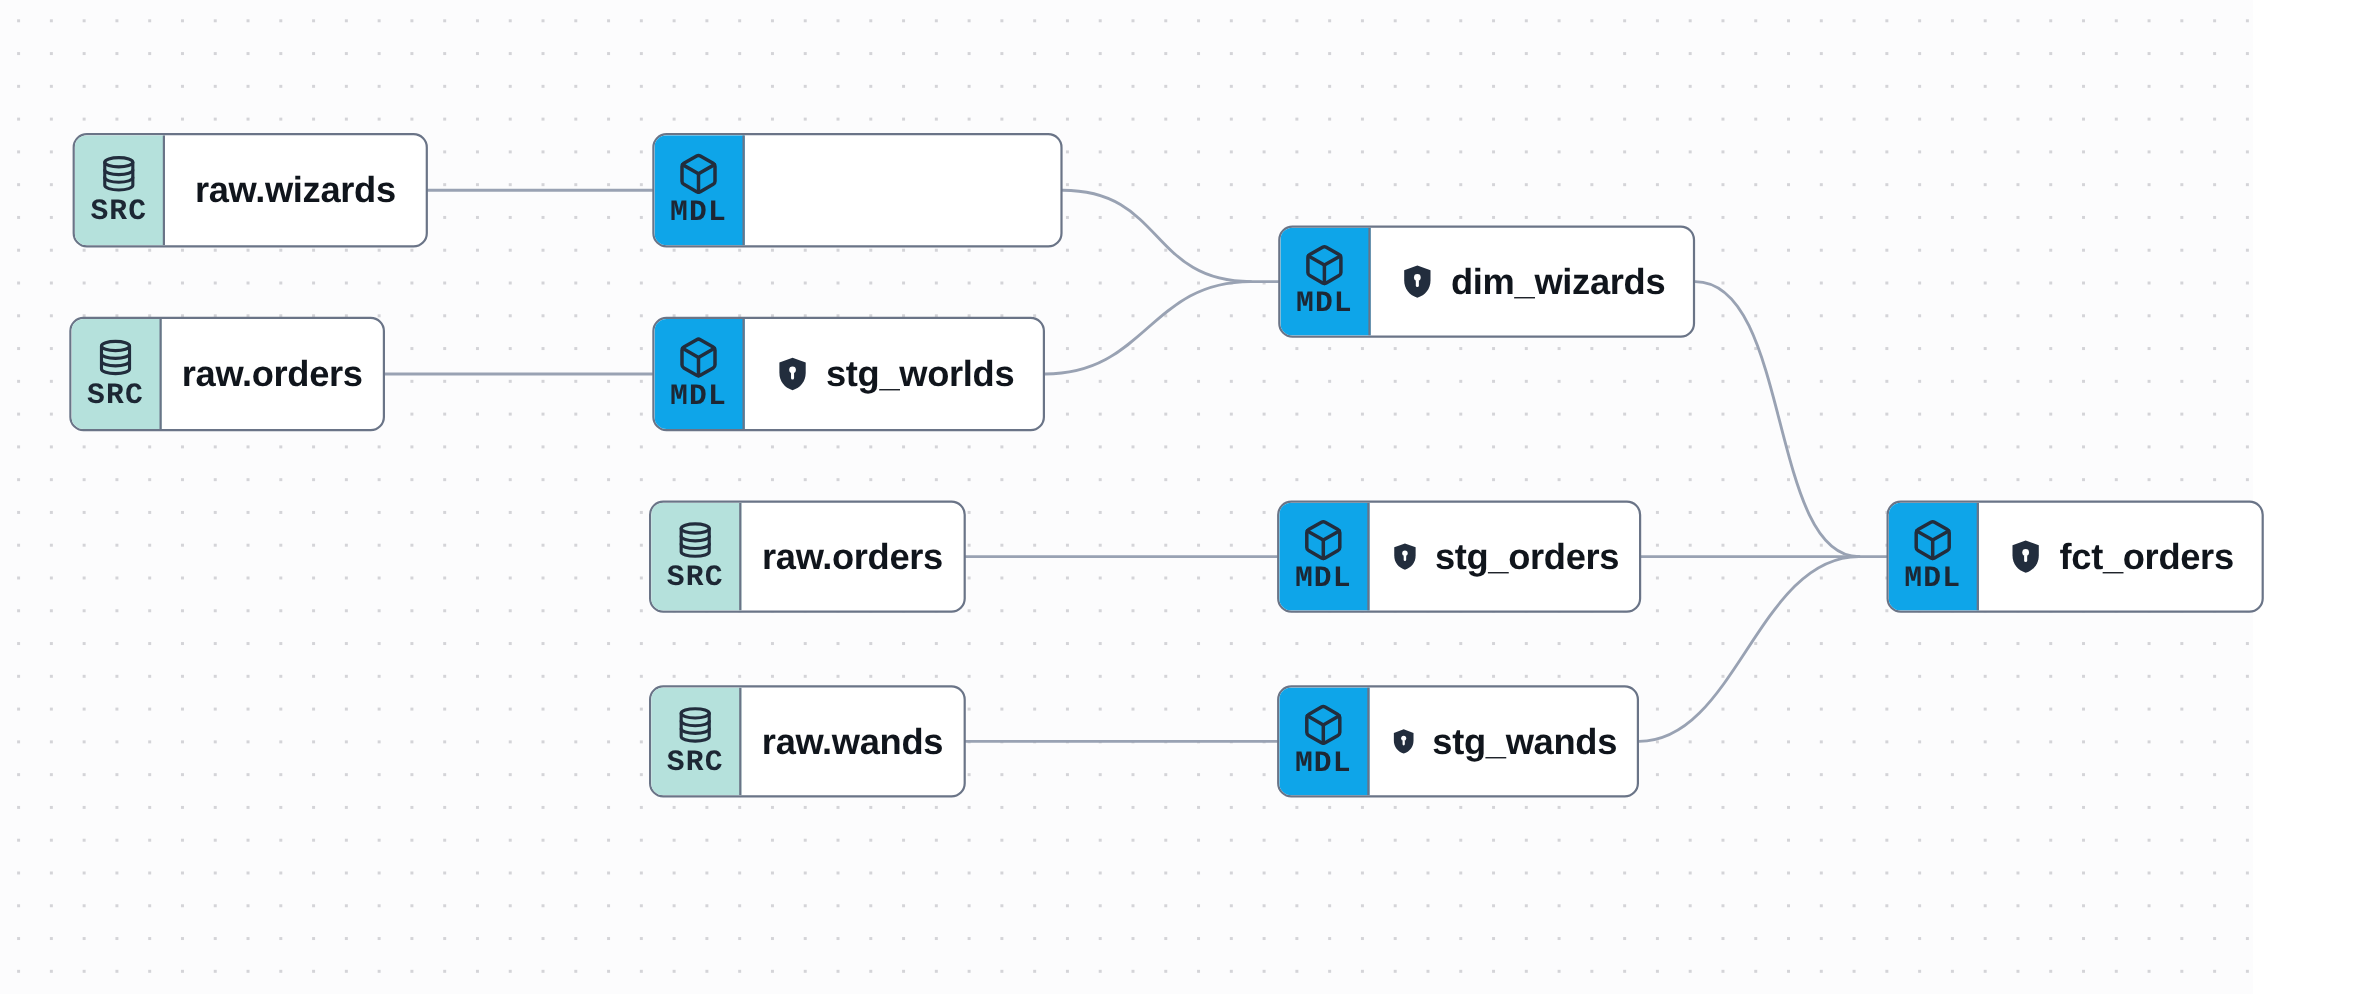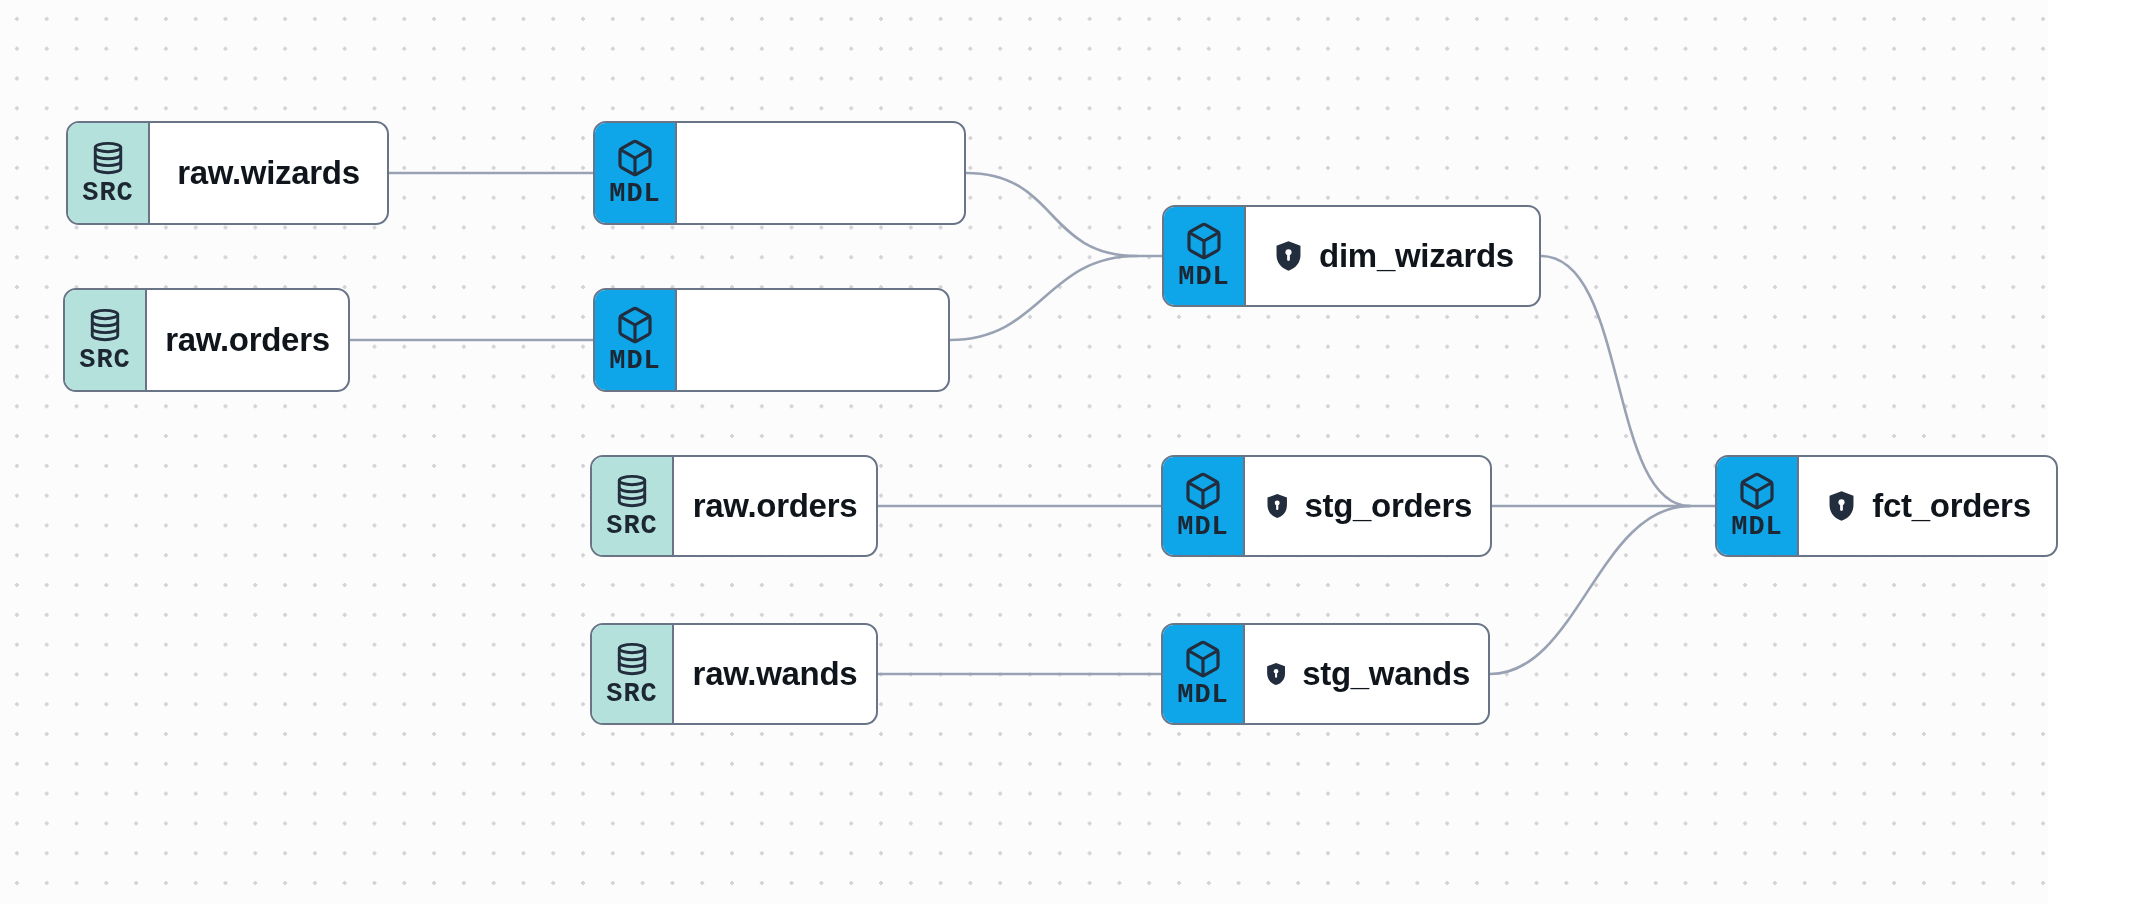--- a/index.html
+++ b/index.html
@@ -134,20 +134,28 @@
 
   <div class="node" style="left:593px;top:288px;width:357px;height:104px">
     <div class="badge mdl">
       <svg width="40" height="40" viewBox="0 0 24 24" class="outline-icon">
         <path d="M21 8a2 2 0 0 0-1-1.73l-7-4a2 2 0 0 0-2 0l-7 4A2 2 0 0 0 3 8v8a2 2 0 0 0 1 1.73l7 4a2 2 0 0 0 2 0l7-4A2 2 0 0 0 21 16Z"></path>
         <path d="m3.3 7 8.7 5 8.7-5"></path>
           <path d="M12 22V12"></path>
       </svg>
       <span class="badge-label">MDL</span>
     </div>
+    <div class="node-body">
+      <svg width="35" height="38" viewBox="0 0 24 24">
+        <path d="M12 1.9l8.2 3v6.3c0 5.5-3.3 9.3-8.2 10.9C7.1 20.5 3.8 16.7 3.8 11.2V4.9z" fill="#222d3d"></path>
+        <circle cx="12" cy="9.4" r="2.1" fill="#ffffff"></circle>
+        <path d="M12 10.8c.52 0 .95.43.95.95v2.7a.95.95 0 0 1-1.9 0v-2.7c0-.52.43-.95.95-.95z" fill="#ffffff"></path>
+      </svg>
+      <span class="node-title">stg_worlds</span>
+    </div>
   </div>
 
   <div class="node" style="left:1161px;top:455px;width:331px;height:102px">
     <div class="badge mdl">
       <svg width="40" height="40" viewBox="0 0 24 24" class="outline-icon">
         <path d="M21 8a2 2 0 0 0-1-1.73l-7-4a2 2 0 0 0-2 0l-7 4A2 2 0 0 0 3 8v8a2 2 0 0 0 1 1.73l7 4a2 2 0 0 0 2 0l7-4A2 2 0 0 0 21 16Z"></path>
         <path d="m3.3 7 8.7 5 8.7-5"></path>
           <path d="M12 22V12"></path>
       </svg>
       <span class="badge-label">MDL</span>

